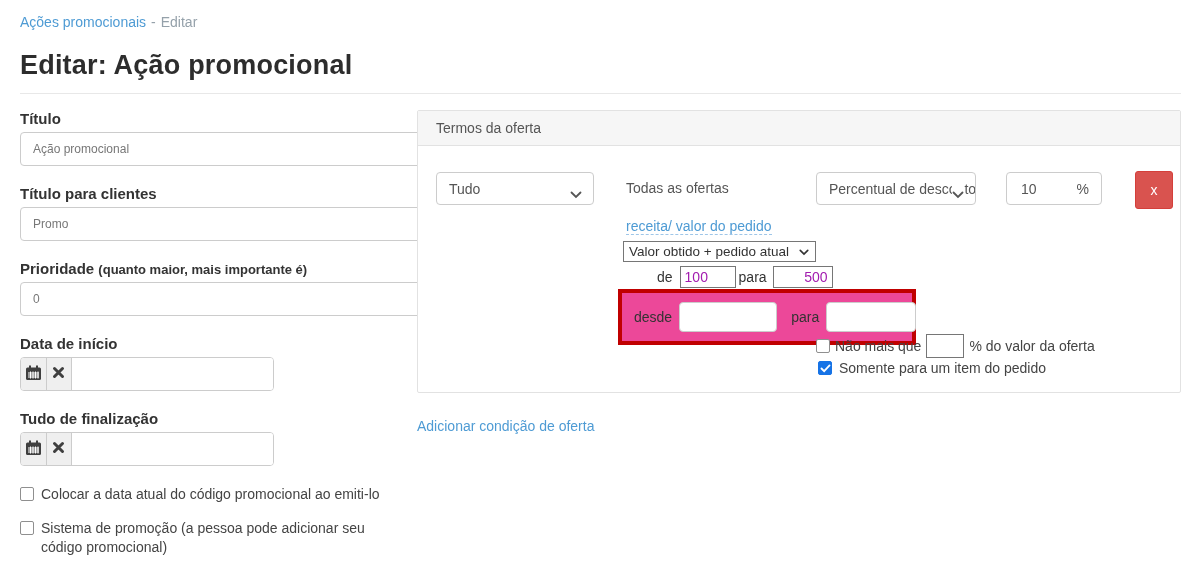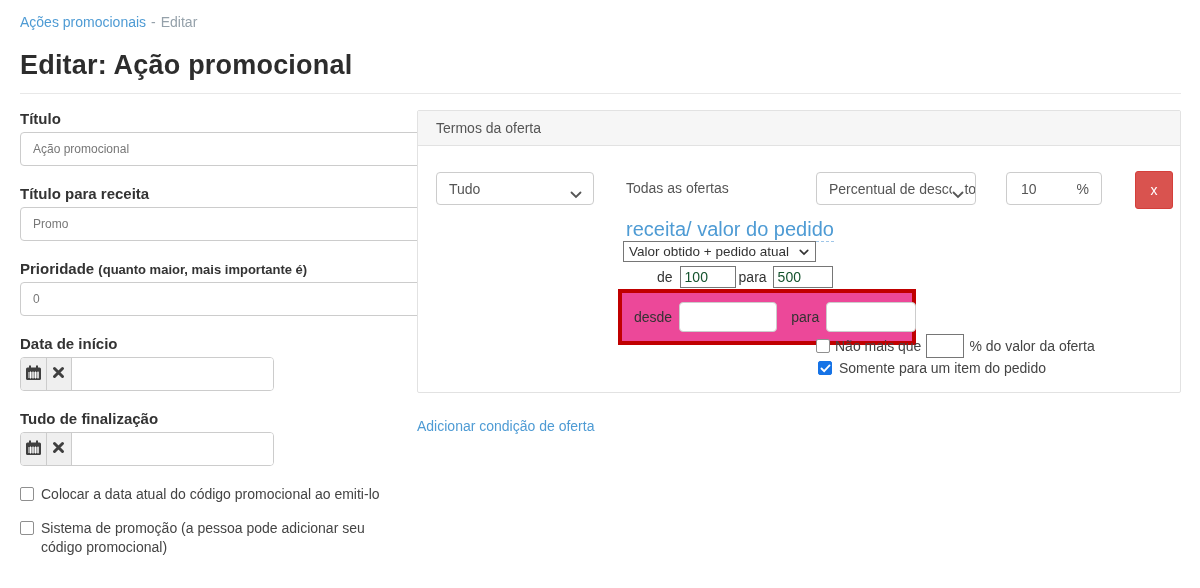--- a/index.html
+++ b/index.html
@@ -47,31 +47,31 @@
   .discount-select { left:398px; top:61px; width:160px; }
 
   .offers-label { position:absolute; left:208px; top:69px; font-size:14px; color:#555; }
 
   .amount-box { position:absolute; left:588px; top:61px; width:96px; height:33px; border:1px solid #ccc; border-radius:4px; display:flex; align-items:center; padding:0 12px 0 2px; }
   .amount-box input { width:52px; border:none; outline:none; font-size:14px; color:#555; padding:0 0 0 12px; font-family:inherit; }
   .amount-box .unit { margin-left:auto; font-size:14px; color:#555; }
 
   .remove-btn { position:absolute; left:717px; top:60px; width:38px; height:38px; background:#d9534f; border:1px solid #d43f3a; border-radius:3px; color:#fff; font-size:14px; font-family:inherit; display:flex; align-items:center; justify-content:center; cursor:pointer; }
 
-  .condition-link { position:absolute; left:208px; top:107px; font-size:20px; color:#4e9bd4; text-decoration:none; border-bottom:1px dashed #9fc6e8; cursor:pointer; }
+  .condition-link { position:absolute; left:208px; top:107px; font-size:14px; color:#4e9bd4; text-decoration:none; border-bottom:1px dashed #9fc6e8; cursor:pointer; }
 
   .native-select { position:absolute; left:205px; top:130px; width:193px; height:21px; border:1px solid #767676; background:#fff; display:flex; align-items:center; padding:0 6px 0 5px; font-size:13.5px; color:#333; cursor:pointer; white-space:nowrap; }
   .native-select .chev { margin-left:auto; }
 
   .range-row { position:absolute; left:199px; top:155px; display:flex; align-items:center; font-size:14px; color:#333;margin-left:40px; }
-  .mini-input { height:22px; border:1px solid #767676; background:#fff; font-size:14px; color:#14532d; padding:0 4px; outline:none; font-family:inherit; }
+  .mini-input { height:22px; border:1px solid #767676; background:#fff; font-size:14px; color:#a21caf; padding:0 4px; outline:none; font-family:inherit; }
   .range-row .lbl-de { margin-right:7px; }
   .range-row .in-from { width:56px; margin-right:3px; }
   .range-row .lbl-para { margin-right:6px; }
-  .range-row .in-to { width:60px; }
+  .range-row .in-to { width:60px;text-align:right; }
 
   .highlight-box { position:absolute; left:200px; top:178px; width:298px; height:56px; border:4px solid #c00000; display:flex; align-items:center; padding-left:12px; font-size:14px; color:#333; background:#ec4899; }
   .round-input { height:30px; border:1px solid #ccc; border-radius:4px; padding:0 8px; font-size:14px; color:#555; outline:none; font-family:inherit; }
   .highlight-box .lbl1 { margin-right:7px; }
   .highlight-box .in1 { width:98px; margin-right:14px; }
   .highlight-box .lbl2 { margin-right:7px; }
   .highlight-box .in2 { width:90px; }
 
   .limit-row { position:absolute; left:398px; top:223px; display:flex; align-items:center; font-size:14px; color:#444; }
   .limit-row .cb { margin-right:5px; }
@@ -95,21 +95,21 @@
   <div class="title-rule"></div>
 
   <div class="left-col">
 
     <div class="field">
       <label>Título</label>
       <input class="text-input" type="text" value="Ação promocional" style="">
     </div>
 
     <div class="field">
-      <label>Título para receita</label>
+      <label>Título para clientes</label>
       <input class="text-input" type="text" value="Promo" style="">
     </div>
 
     <div class="field">
       <label><span>Prioridade</span> <span class="hint">(quanto maior, mais importante é)</span></label>
       <input class="text-input" type="text" value="0" style="">
     </div>
 
     <div class="field">
       <label>Data de início</label>

